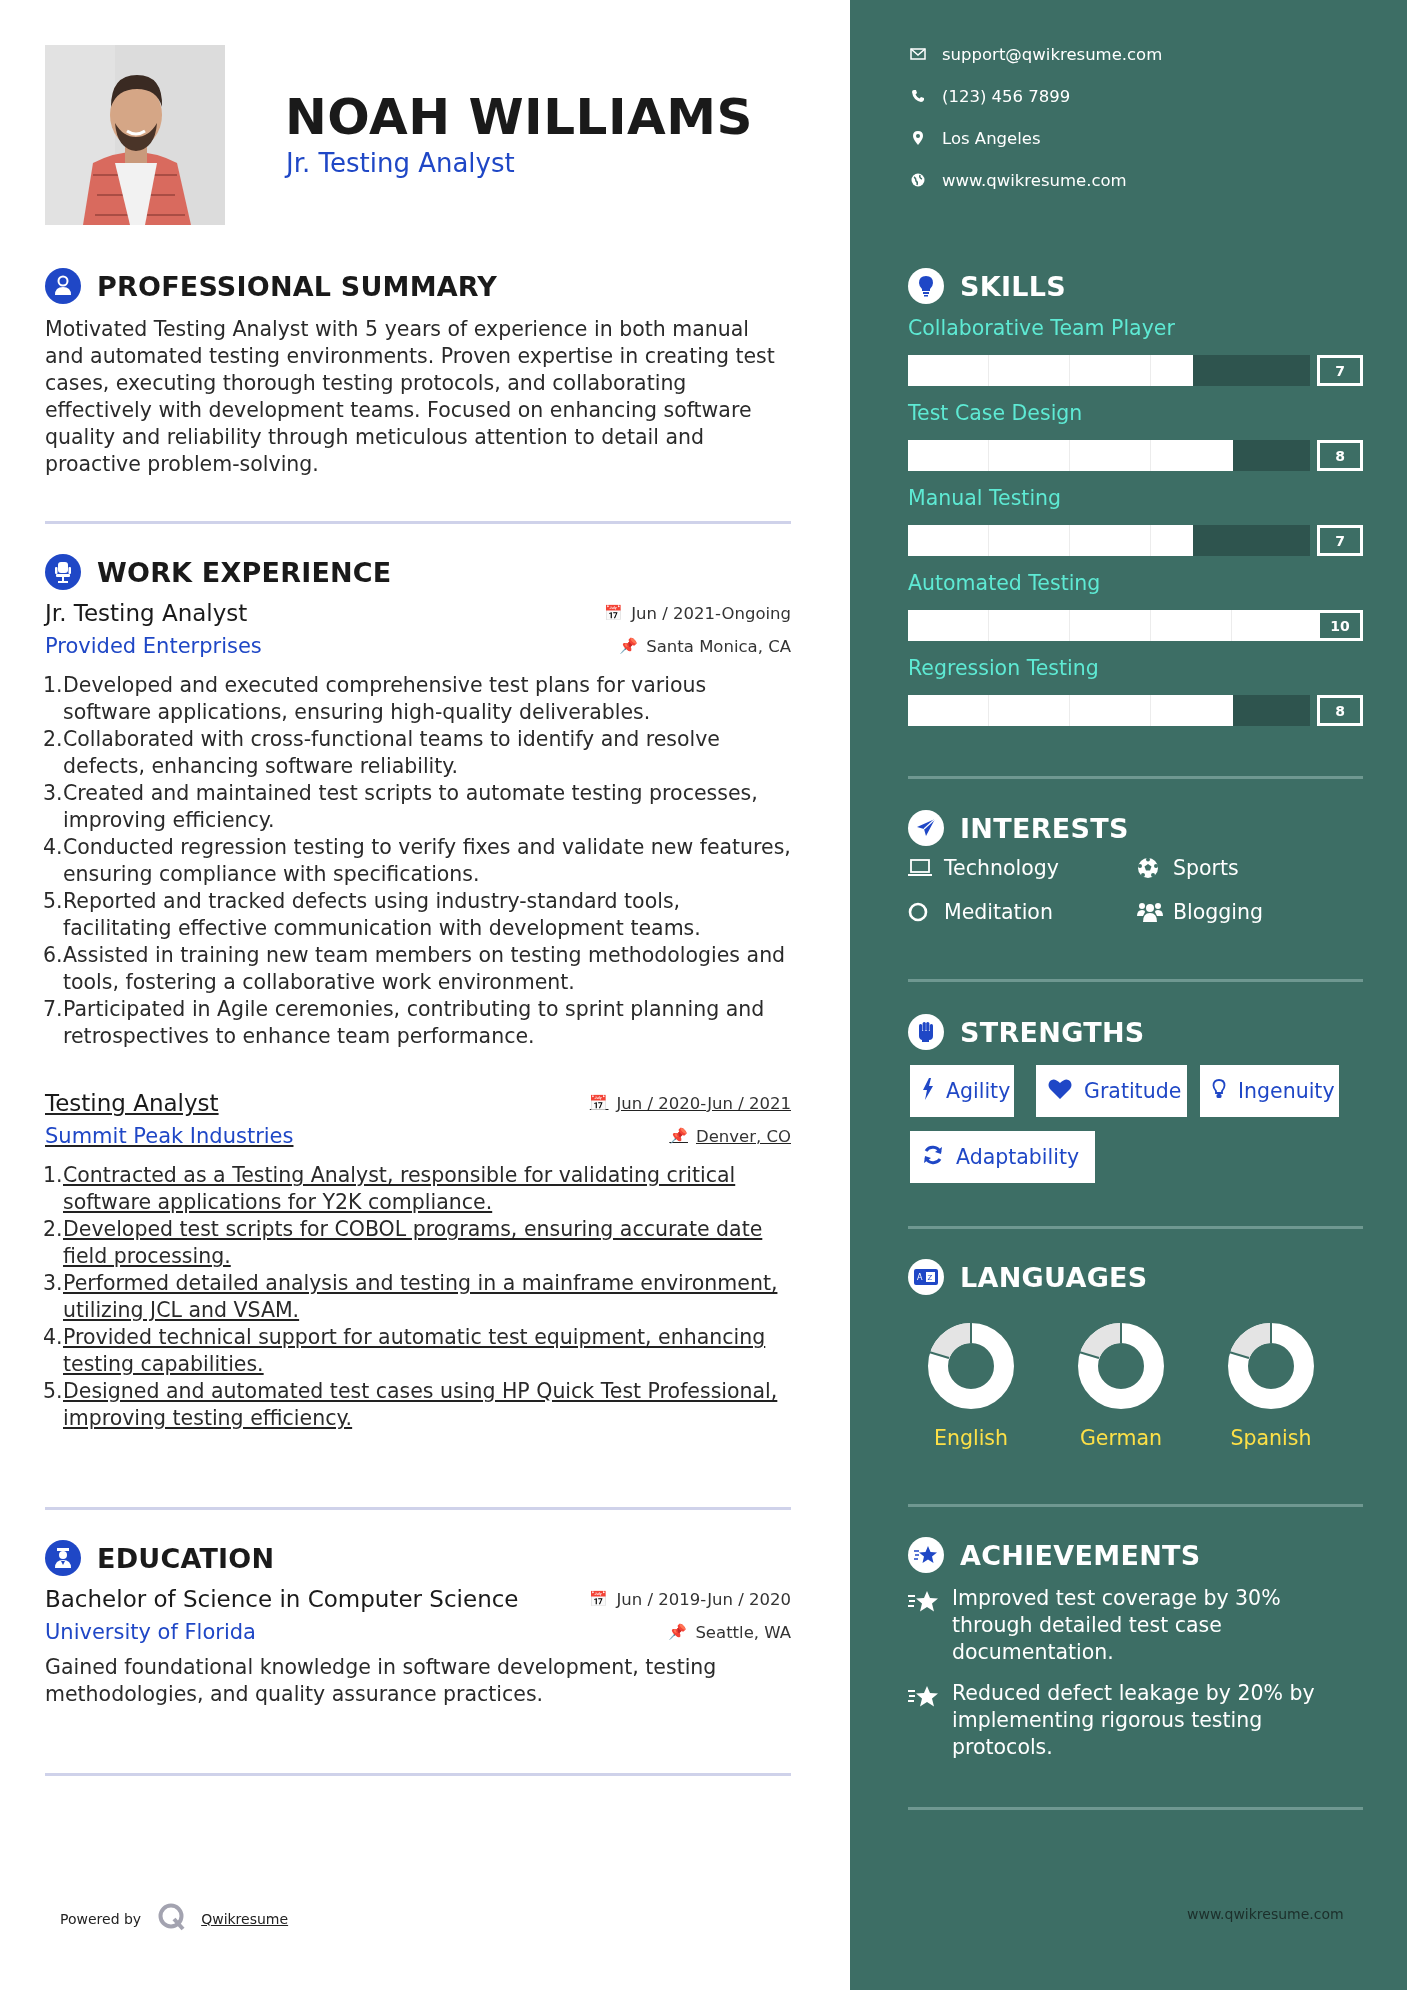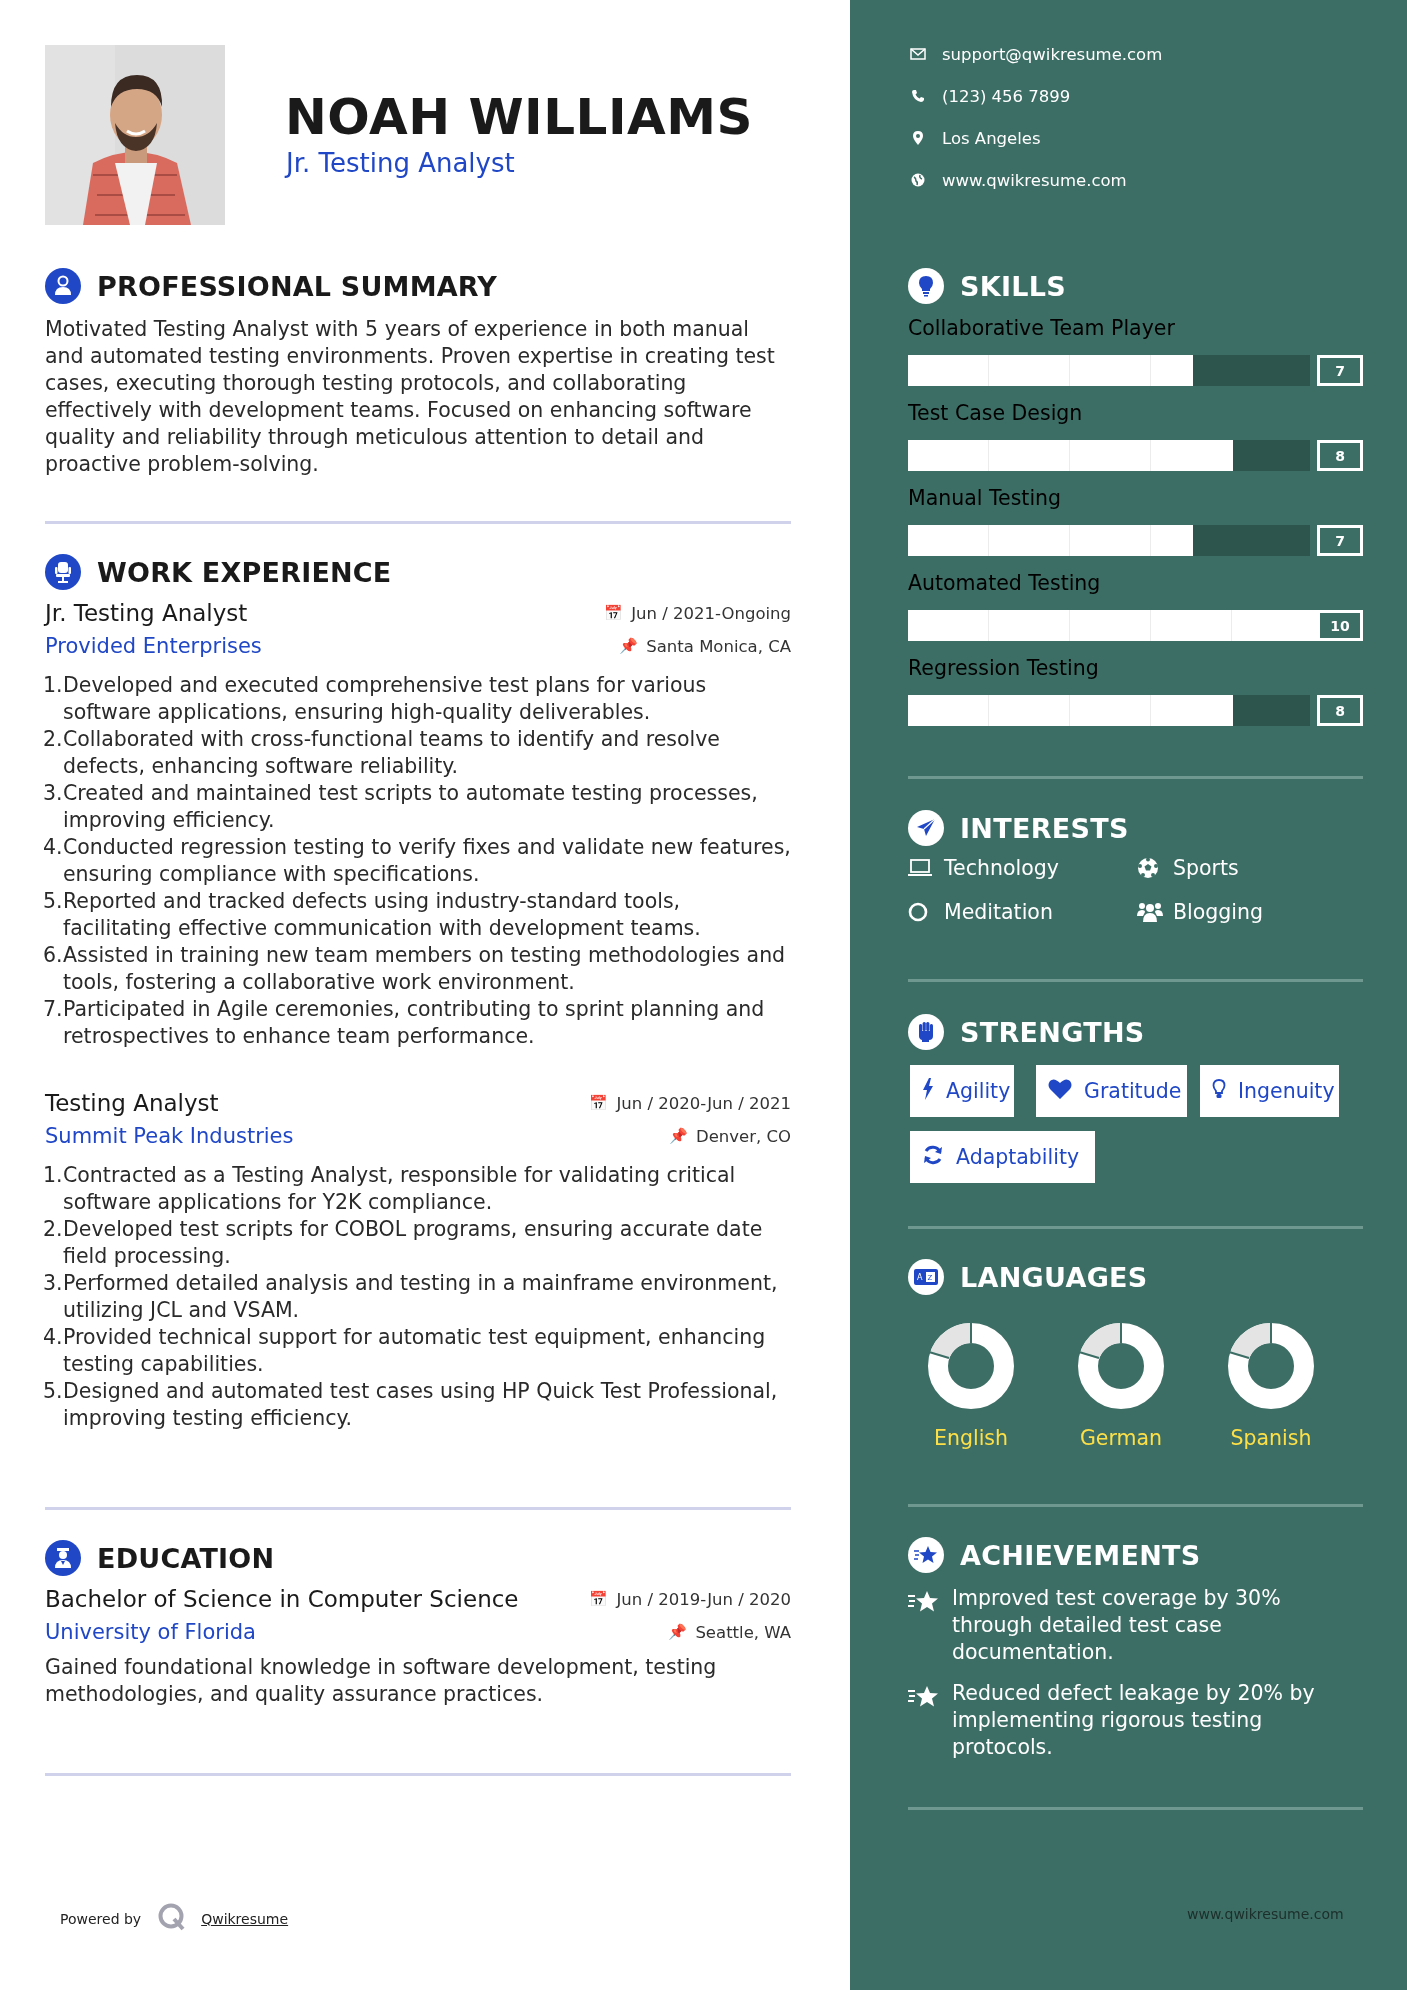--- a/index.html
+++ b/index.html
@@ -45,21 +45,21 @@
   .contact { position: absolute; left: 58px; display: flex; align-items: center; font-size: 16.5px; color: #fff; }
   .contact .cico { width: 20px; height: 20px; display: flex; align-items: center; justify-content: center; margin-right: 14px; }
 
   .rsec { position: absolute; left: 58px; width: 455px; }
   .rsec-head { display: flex; align-items: center; height: 40px; }
   .rsec-icon { width: 36px; height: 36px; border-radius: 50%; background: #fff; display: flex; align-items: center; justify-content: center; flex-shrink: 0; }
   .rsec-title { margin-left: 16px; font-size: 27px; font-weight: bold; color: #fff; letter-spacing: 0.3px; }
   .divider-r { position: absolute; left: 58px; width: 455px; height: 3px; background: #6f9891; }
 
   .skill { position: absolute; left: 0; width: 455px; }
-  .skill-label { font-size: 20.5px; color: #000000; }
+  .skill-label { font-size: 20.5px; color: #5eead4; }
   .skill-bar { position: relative; margin-top: 15px; height: 31px; width: 455px; }
   .skill-track { position: absolute; left: 0; top: 0; width: 402px; height: 31px; background: #2e544e; }
   .skill-fill { position: absolute; left: 0; top: 0; height: 31px; background: #fff; }
   .skill-seg { position: absolute; top: 0; width: 1px; height: 31px; background: #ececec; }
   .skill-val { position: absolute; right: 0; top: 0; width: 46px; height: 31px; border: 3px solid #fff; background: #3d6e65; color: #fff; font-size: 14px; font-weight: bold; display: flex; align-items: center; justify-content: center; }
 
   .interest { position: absolute; display: flex; align-items: center; font-size: 20.5px; color: #fff; }
   .interest .iico { width: 26px; display: flex; align-items: center; justify-content: flex-start; margin-right: 10px; }
 
   .chip { position: absolute; height: 52px; background: #fff; color: #1f47c6; display: flex; align-items: center; font-size: 20.5px; padding: 0 12px; gap: 12px; }
@@ -148,21 +148,21 @@
         <li><span class="num">1.</span><span>Developed and executed comprehensive test plans for various software applications, ensuring high-quality deliverables.</span></li>
         <li><span class="num">2.</span><span>Collaborated with cross-functional teams to identify and resolve defects, enhancing software reliability.</span></li>
         <li><span class="num">3.</span><span>Created and maintained test scripts to automate testing processes, improving efficiency.</span></li>
         <li><span class="num">4.</span><span>Conducted regression testing to verify fixes and validate new features, ensuring compliance with specifications.</span></li>
         <li><span class="num">5.</span><span>Reported and tracked defects using industry-standard tools, facilitating effective communication with development teams.</span></li>
         <li><span class="num">6.</span><span>Assisted in training new team members on testing methodologies and tools, fostering a collaborative work environment.</span></li>
         <li><span class="num">7.</span><span>Participated in Agile ceremonies, contributing to sprint planning and retrospectives to enhance team performance.</span></li>
       </ol>
     </div>
 
-    <div class="section" style="top:1090px;">
+    <div class="section" style="top:1090px;text-decoration:underline;">
       <div class="job-row">
         <div class="job-title">Testing Analyst</div>
         <div class="meta">
             <span class="ico">📅</span>
             <span>Jun / 2020-Jun / 2021</span>
           </div>
       </div>
       <div class="job-row" style="margin-top:8px;">
         <div class="company">Summit Peak Industries</div>
         <div class="meta">

